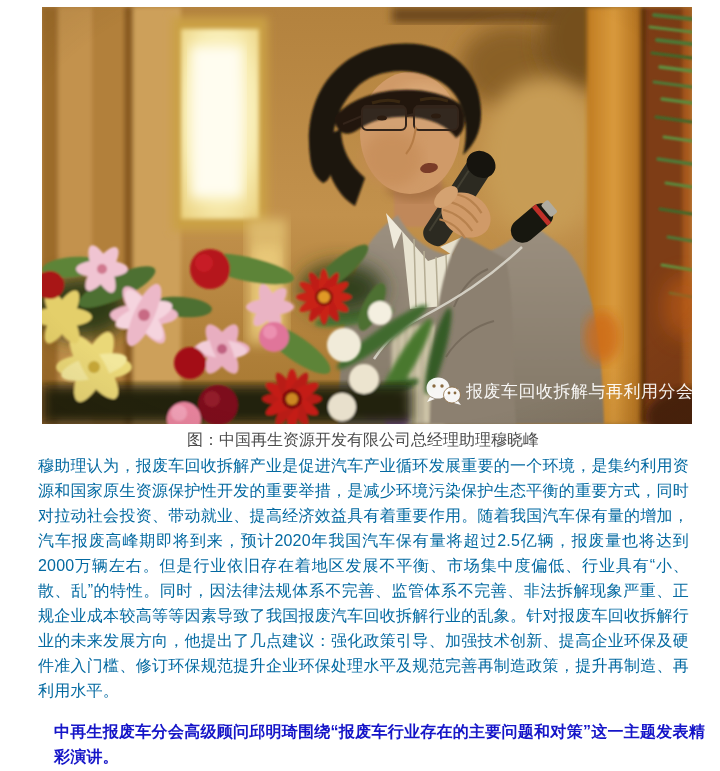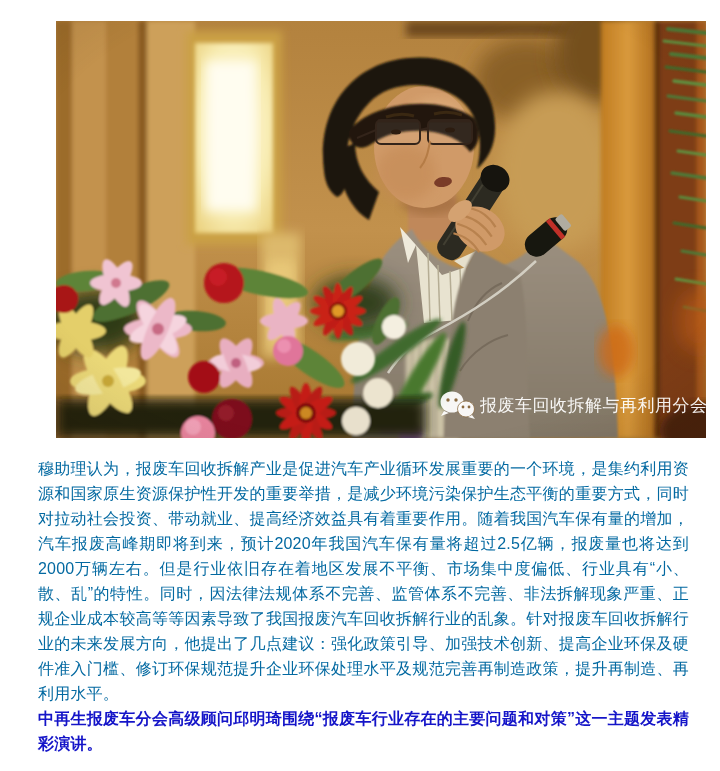--- a/index.html
+++ b/index.html
@@ -1,23 +1,23 @@
 <!DOCTYPE html>
 <html><head>
 <meta charset="utf-8">
 <style>
   html,body{margin:0;padding:0;background:#ffffff;}
   body{width:720px;height:771px;overflow:hidden;font-family:"Liberation Sans",sans-serif;}
   .page{position:relative;width:720px;height:771px;background:#ffffff;}
   .content{padding:3px 31px 0 38px;}
-  .photo{display:block;width:650px;height:417px;margin:18px;line-height:0;}
+  .photo{display:block;width:650px;height:417px;margin:4px;line-height:0;}
   .photo svg{display:block;}
   .caption{width:650px;margin-top:5px;text-align:center;font-size:16px;line-height:22px;color:#4c4c4c;}
   .body-text{width:651px;margin:2px 0 0 0;font-size:16px;line-height:25px;color:#0369a1;text-align:justify;letter-spacing:0.2px;}
-  .highlight{width:651px;margin:0;font-size:16px;line-height:25px;color:#1414c8;font-weight:bold;text-align:justify;letter-spacing:0.2px;}
+  .highlight{width:651px;margin:16px;font-size:16px;line-height:25px;color:#1414c8;font-weight:bold;text-align:justify;letter-spacing:0.2px;}
 </style>
 </head>
 <body>
 
 <div class="page">
   <div class="content">
 
     <figure class="photo">
       <svg width="650" height="417" viewBox="0 0 650 417" xmlns="http://www.w3.org/2000/svg">
         <defs>
@@ -319,19 +319,20 @@
             <ellipse cx="410" cy="388" rx="8.5" ry="8" fill="#ffffff" opacity="0.93" stroke="#8a6a40" stroke-width="0.8"></ellipse>
             <path d="M 416 394 L 419 398 L 412 396 Z" fill="#ffffff" opacity="0.93"></path>
             <circle cx="407" cy="386" r="1.4" fill="#8a6a40"></circle>
             <circle cx="413" cy="386" r="1.4" fill="#8a6a40"></circle>
           </g>
           <text x="424" y="390" font-size="17" letter-spacing="0.5" fill="#ffffff" opacity="0.93" font-family="Liberation Sans, sans-serif">报废车回收拆解与再利用分会</text>
         </g>
       </svg>
     </figure>
 
+    <div class="caption">图：中国再生资源开发有限公司总经理助理穆晓峰</div>
 
     <p class="body-text">穆助理认为，报废车回收拆解产业是促进汽车产业循环发展重要的一个环境，是集约利用资源和国家原生资源保护性开发的重要举措，是减少环境污染保护生态平衡的重要方式，同时对拉动社会投资、带动就业、提高经济效益具有着重要作用。随着我国汽车保有量的增加，汽车报废高峰期即将到来，预计2020年我国汽车保有量将超过2.5亿辆，报废量也将达到2000万辆左右。但是行业依旧存在着地区发展不平衡、市场集中度偏低、行业具有“小、散、乱”的特性。同时，因法律法规体系不完善、监管体系不完善、非法拆解现象严重、正规企业成本较高等等因素导致了我国报废汽车回收拆解行业的乱象。针对报废车回收拆解行业的未来发展方向，他提出了几点建议：强化政策引导、加强技术创新、提高企业环保及硬件准入门槛、修订环保规范提升企业环保处理水平及规范完善再制造政策，提升再制造、再利用水平。</p>
 
     <p class="highlight">中再生报废车分会高级顾问邱明琦围绕“报废车行业存在的主要问题和对策”这一主题发表精彩演讲。</p>
 
   </div>
 </div>
 
 </body></html>

